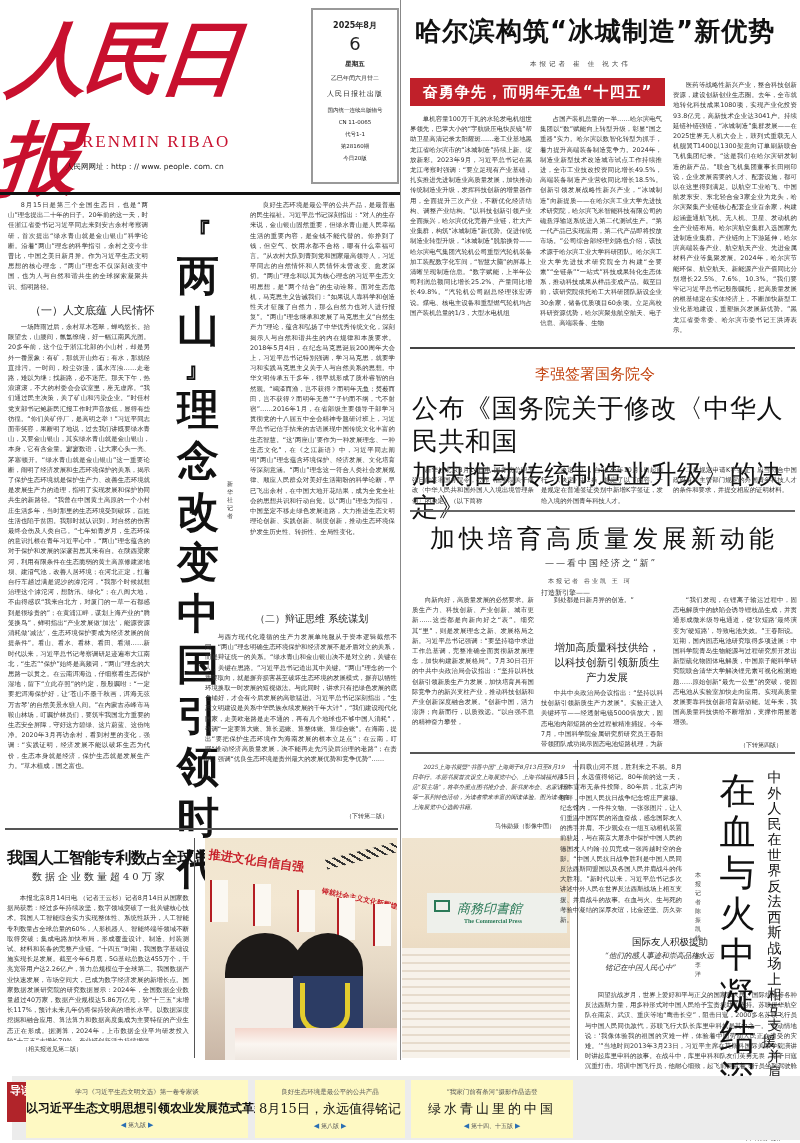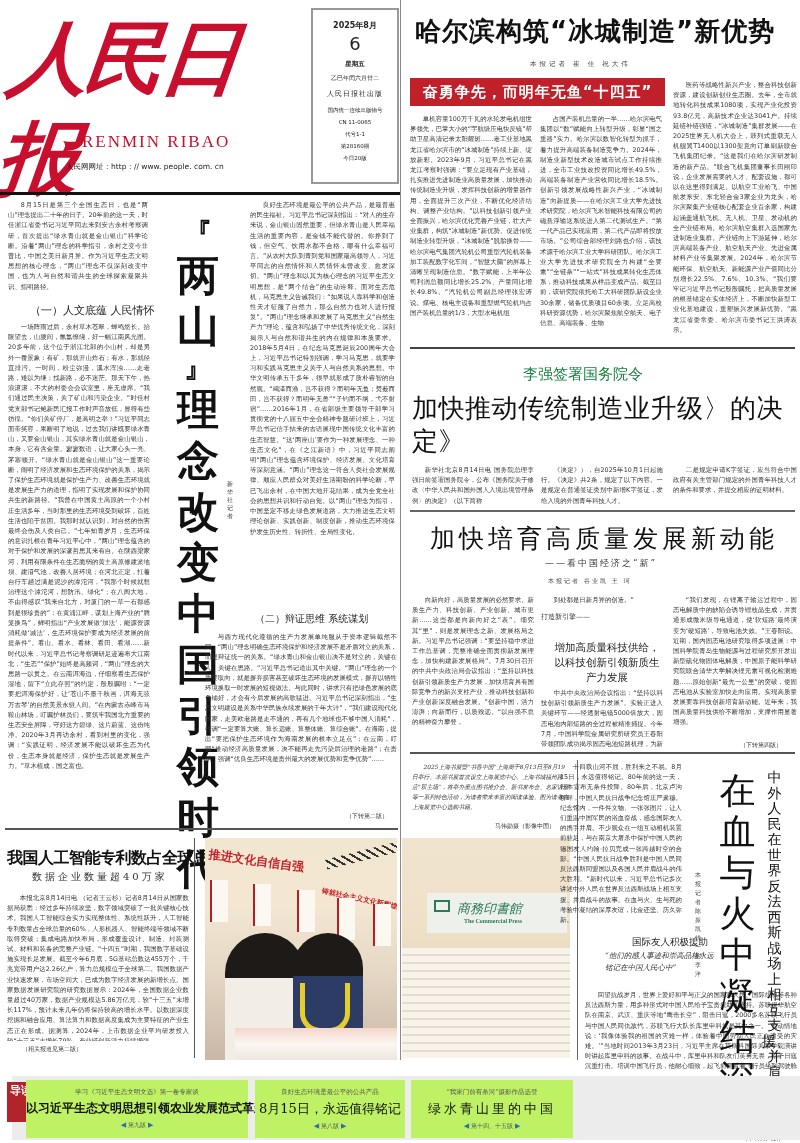--- a/index.html
+++ b/index.html
@@ -20,21 +20,21 @@
 #datebox .pub{font-size:7px;margin-top:6px;letter-spacing:1px;}
 #datebox .s{font-size:5.5px;margin-top:5px;line-height:12px;}
 #topline{left:0;top:192px;width:400px;height:3px;background:#111;}
 #vsep1{left:400px;top:0;width:1px;height:1060px;background:#888;}
 
 #h-harbin{left:415px;top:14px;width:380px;font-family:"DejaVu Sans",sans-serif;font-weight:bold;font-size:26px;color:#111;letter-spacing:1px;white-space:nowrap;}
 #h-harbin-by{left:530px;top:60px;font-size:6.5px;color:#444;letter-spacing:3px;}
 #redbanner{left:410px;top:78px;width:255px;height:28px;background:#c0202a;color:#fff;font-family:"DejaVu Sans",sans-serif;font-weight:bold;font-size:15px;text-align:center;line-height:28px;letter-spacing:1px;}
 #sep-harbin{left:410px;top:347px;width:385px;height:2px;background:#444;}
 
-#h-liqiang-kicker{left:523px;top:365px;font-family:"DejaVu Sans",sans-serif;font-size:15px;color:#15803d;}
+#h-liqiang-kicker{left:535px;top:365px;font-family:"DejaVu Sans",sans-serif;font-size:15px;color:#c2410c;}
 #h-liqiang{left:412px;top:392px;width:385px;font-family:"DejaVu Serif",serif;font-size:26px;line-height:33px;color:#111;letter-spacing:0.5px;}
 #sep-liqiang{left:410px;top:510px;width:385px;height:2px;background:#666;}
 #h-newdrive{left:430px;top:522px;font-family:"DejaVu Sans",sans-serif;font-size:25px;color:#111;letter-spacing:4px;}
 #h-newdrive-sub{left:545px;top:557px;font-size:9px;color:#333;letter-spacing:2px;}
 #h-newdrive-by{left:548px;top:577px;font-size:6px;color:#444;letter-spacing:2px;}
 #h-subhead-tech{left:552px;top:640px;width:110px;font-family:"DejaVu Sans",sans-serif;font-size:10.5px;line-height:15px;color:#222;text-align:center;}
 #dengyin{left:541px;top:620px;font-size:7px;color:#333;}
 #sep-newdrive{left:410px;top:752px;width:385px;height:1.5px;background:#555;}
 
 #lianshan-title{left:163px;top:218px;width:70px;}
@@ -67,21 +67,21 @@
 #vsep-mid{left:577px;top:760px;width:1px;height:300px;background:#666;}
 
 #h-friendship-big{left:715px;top:770px;width:45px;font-family:"DejaVu Serif",serif;font-size:36px;line-height:41px;color:#111;text-align:center;}
 #h-friendship-small{left:762px;top:770px;width:25px;font-family:"DejaVu Sans",sans-serif;font-size:14px;line-height:15.5px;color:#111;text-align:center;}
 #friend-byline{left:695px;top:870px;width:10px;font-size:6px;line-height:9px;color:#444;}
 #friend-sub{left:632px;top:936px;font-family:"DejaVu Sans",sans-serif;font-size:9.5px;color:#222;}
 #friend-sub2{left:605px;top:950px;width:110px;font-size:7.5px;line-height:12px;color:#333;font-style:italic;}
 
 #guidebar{left:12px;top:1076px;width:788px;height:64px;background:#ececec;}
 #guide-tag{left:7px;top:1082px;width:28px;height:40px;background:#b1242a;color:#fff;font-family:"DejaVu Sans",sans-serif;font-size:11px;font-weight:bold;line-height:13px;text-align:center;padding-top:2px;}
-.gcard{top:1080px;height:58px;background:#bef264;text-align:center;font-family:"DejaVu Sans",sans-serif;}
+.gcard{top:1080px;height:58px;background:#fef9c3;text-align:center;font-family:"DejaVu Sans",sans-serif;}
 .gcard .k{font-size:6.5px;color:#555;margin-top:8px;font-family:"DejaVu Serif",serif;}
 .gcard .t{font-size:13px;font-weight:bold;color:#111;margin-top:3px;white-space:nowrap;}
 .gcard .p{font-size:6px;color:#555;margin-top:4px;}
 .gcard .p .ar{color:#2b6fb3;font-size:7px;}
 </style>
 </head>
 <body>
 
 <div id="logo" class="abs">
   <div class="cn">人民日报</div>
@@ -109,33 +109,34 @@
 <div id="h-harbin" class="abs">哈尔滨构筑“冰城制造”新优势</div>
 <div id="h-harbin-by" class="abs">本报记者  崔  佳  祝大伟</div>
 <div id="redbanner" class="abs">奋勇争先，而明年无鱼“十四五”</div>
 <div class="abs txt" style="left:410px;top:114px;width:122px;height:232px;">单机容量100万千瓦的水轮发电机组世界领先，巴掌大小的“宇航级压电快反镜”帮助卫星高清记录太阳耀斑……老工业基地黑龙江省哈尔滨市的“冰城制造”持续上新、绽放新彩。2023年9月，习近平总书记在黑龙江考察时强调：“要立足现有产业基础，扎实推进先进制造业高质量发展，加快推动传统制造业升级，发挥科技创新的增量器作用，全面提升三次产业，不断优化经济结构、调整产业结构。”以科技创新引领产业全面振兴，哈尔滨优化完善产业链，壮大产业集群，构筑“冰城制造”新优势。促进传统制造业转型升级，“冰城制造”脱胎换骨——哈尔滨电气集团汽轮机公司重型汽轮机装备加工装配数字化车间，“智慧大脑”的屏幕上清晰呈现制造信息。“数字赋能，上半年公司利润总额同比增长25.2%、产量同比增长49.8%。”汽轮机公司副总经理张宏涛说。煤电、核电主设备和重型燃气轮机均占国产装机总量的1/3，大型水电机组</div>
 <div class="abs txt" style="left:540px;top:114px;width:122px;height:232px;">占国产装机总量的一半……哈尔滨电气集团以“数”赋能向上转型升级，彰显“国之重器”实力。哈尔滨以数智化转型为抓手，着力提升高端装备制造竞争力。2024年，制造业新型技术改造城市试点工作持续推进，全市工业技改投资同比增长49.5%，高端装备制造产业营收同比增长18.5%。创新引领发展战略性新兴产业，“冰城制造”向新提质——在哈尔滨工业大学先进技术研究院，哈尔滨飞米智能科技有限公司的磁悬浮输送系统进入第二代测试生产。“第一代产品已实现应用，第二代产品即将投放市场。”公司综合部经理刘路也介绍，该技术源于哈尔滨工业大学科研团队。哈尔滨工业大学先进技术研究院全力构建“全要素”“全链条”“一站式”科技成果转化生态体系，推动科技成果从样品变成产品。截至目前，该研究院依托哈工大科研团队新设企业30余家，储备优质项目60余项。立足高校科研资源优势，哈尔滨聚焦航空航天、电子信息、高端装备、生物</div>
 <div class="abs txt" style="left:673px;top:80px;width:124px;height:266px;">医药等战略性新兴产业，整合科技创新资源，建设创新创业生态圈。去年，全市就地转化科技成果1080项，实现产业化投资93.8亿元，高新技术企业达3041户。持续延链补链强链，“冰城制造”集群发展——在2025世界无人机大会上，鼓列式重载无人机舰翼T1400以1300架意向订单刷新联合飞机集团纪录。“这是我们在哈尔滨研发制造的新产品。”联合飞机集团董事长田刚印说，企业发展需要的人才、配套设施，都可以在这里得到满足。以航空工业哈飞、中国航发东安、东北轻合金3家企业为龙头，哈尔滨聚集产业链核心配套企业百余家，构建起涵盖通航飞机、无人机、卫星、发动机的全产业链布局。哈尔滨航空集群入选国家先进制造业集群。产业链向上下游延伸，哈尔滨高端装备产业、航空航天产业、先进金属材料产业等集聚发展。2024年，哈尔滨节能环保、航空航天、新能源产业产值同比分别增长22.5%、7.6%、10.3%。“我们要牢记习近平总书记殷殷嘱托，把高质量发展的根基锚定在实体经济上，不断加快新型工业化基地建设，重塑振兴发展新优势。”黑龙江省委常委、哈尔滨市委书记王洪涛表示。</div>
 <div id="sep-harbin" class="abs"></div>
 
 <div id="h-liqiang-kicker" class="abs">李强签署国务院令</div>
 <div id="h-liqiang" class="abs">
+  <div>公布《国务院关于修改〈中华人民共和国</div>
   <div>加快推动传统制造业升级〉的决定》</div>
 </div>
 <div class="abs txt" style="left:412px;top:465px;width:122px;height:42px;">新华社北京8月14日电  国务院总理李强日前签署国务院令，公布《国务院关于修改〈中华人民共和国外国人入境出境管理条例〉的决定》（以下简称</div>
 <div class="abs txt" style="left:541px;top:465px;width:122px;height:42px;">《决定》），自2025年10月1日起施行。《决定》共2条，规定了以下内容。一是规定在普通签证类别中新增K字签证，发给入境的外国青年科技人才。</div>
 <div class="abs txt" style="left:673px;top:465px;width:124px;height:42px;">二是规定申请K字签证，应当符合中国政府有关主管部门规定的外国青年科技人才的条件和要求，并提交相应的证明材料。</div>
 <div id="sep-liqiang" class="abs"></div>
 
 <div id="h-newdrive" class="abs">加快培育高质量发展新动能</div>
 <div id="h-newdrive-sub" class="abs">——看中国经济之“新”</div>
 <div id="h-newdrive-by" class="abs">本报记者  谷业凯  王  珂</div>
 <div class="abs txt" style="left:412px;top:595px;width:122px;height:155px;">向新向好，高质量发展的必然要求。新质生产力、科技创新、产业创新、城市更新……这些都是向新向好之“表”。细究其“里”，则是发展理念之新、发展格局之新。习近平总书记强调：“要坚持稳中求进工作总基调，完整准确全面贯彻新发展理念，加快构建新发展格局”。7月30日召开的中共中央政治局会议指出：“坚持以科技创新引领新质生产力发展，加快培育具有国际竞争力的新兴支柱产业，推动科技创新和产业创新深度融合发展。”创新中国，活力澎湃；向新而行，以质致远。“以自强不息的精神奋力攀登，</div>
 <div class="abs txt" style="left:541px;top:595px;width:122px;height:12px;">到处都是日新月异的创造。”</div>
-<div id="dengyin" class="abs" style="top:612px;">打造新引擎——</div>
+<div id="dengyin" class="abs" style="top:588px;">打造新引擎——</div>
 <div id="h-subhead-tech" class="abs">增加高质量科技供给，以科技创新引领新质生产力发展</div>
 <div class="abs txt" style="left:541px;top:688px;width:122px;height:62px;">中共中央政治局会议指出：“坚持以科技创新引领新质生产力发展”。实验正进入关键环节——经透射电镜5000倍放大，固态电池内部短路的全过程被精准捕捉。今年7月，中国科学院金属研究所研究员王春阳带领团队成功揭示固态电池短路机理，为新型固态电池的开发提供了理论依据。</div>
 <div class="abs txt" style="left:673px;top:595px;width:124px;height:145px;">“我们发现，在锂离子输运过程中，固态电解质中的缺陷会诱导锂枝晶生成，并贯通形成微米级导电通道，使‘软短路’最终演变为‘硬短路’，导致电池失效。”王春阳说。近期，国内固态电池研究取得多项进展：中国科学院青岛生物能源与过程研究所开发出新型硫化物固体电解质，中国原子能科学研究院联合清华大学解决锂元素可视化检测难题……原始创新“最先一公里”的突破，使固态电池从实验室加快走向应用。实现高质量发展要靠科技创新培育新动能。近年来，我国高质量科技供给不断增加，支撑作用显著增强。</div>
 <div class="abs" style="left:740px;top:741px;font-size:6px;color:#333;">（下转第四版）</div>
 <div id="sep-newdrive" class="abs"></div>
 
 <div class="abs txt" style="left:8px;top:200px;width:140px;height:92px;">8月15日是第三个全国生态日，也是“两山”理念提出二十年的日子。20年前的这一天，时任浙江省委书记习近平同志来到安吉余村考察调研，首次提出“绿水青山就是金山银山”科学论断。沿着“两山”理念的科学指引，余村之变今非昔比，中国之美日新月异。作为习近平生态文明思想的核心理念，“两山”理念不仅深刻改变中国，也为人与自然和谐共生的全球探索凝聚共识、指明路径。</div>
 <div id="sub1" class="abs">（一）人文底蕴  人民情怀</div>
 <div class="abs txt" style="left:8px;top:322px;width:142px;height:500px;">一场阵雨过后，余村草木苍翠，蝉鸣悠长。抬眼望去，山腰间，氤氲缭绕，好一幅江南风光图。20多年前，这个位于浙江北部的小山村，却是另外一番景象：有矿，那就开山炸石；有水，那就径直排污。一时间，粉尘弥漫，溪水浑浊……走老路，难以为继；找新路，必不迷茫。那天下午，热浪滚滚，不大的村委会会议室里，座无虚席。“我们通过民主决策，关了矿山和污染企业。”时任村党支部书记鲍新民汇报工作时声音放低，显得有些彷徨。“你们关矿停厂，是高明之举！”习近平同志面带笑容，果断明了地说，过去我们讲既要绿水青山，又要金山银山，其实绿水青山就是金山银山，本身，它有含金量。寥寥数语，让大家心头一亮、茅塞顿开。“绿水青山就是金山银山”这一重要论断，阐明了经济发展和生态环境保护的关系，揭示了保护生态环境就是保护生产力、改善生态环境就是发展生产力的道理，指明了实现发展和保护协同共生的新路径。“我曾在中国黄土高原的一个小村庄生活多年，当时那里的生态环境受到破坏，百姓生活也陷于贫困。我那时就认识到，对自然的伤害最终会伤及人类自己。”七年知青岁月，生态环保的意识扎根在青年习近平心中，“两山”理念蕴含的对于保护和发展的深邃哲思其来有自。在陕西梁家河，利用有限条件在生态脆弱的黄土高原修建淤地坝、建沼气池，改善人居环境；在河北正定，扛着自行车趟过满是泥沙的滹沱河，“我那个时候就想治理这个滹沱河，想防汛、绿化”；在八闽大地，不由得感叹“我来自北方，对厦门的一草一石都感到是很珍贵的”；在黄浦江畔，谋划上海产业的“腾笼换鸟”，鲜明指出“产业发展做‘加法’，能源资源消耗做‘减法’，生态环境保护要成为经济发展的前提条件”。看山、看水、看林、看田、看湖……新时代以来，习近平总书记考察调研足迹遍布大江南北，“生态”“保护”始终是高频词，“两山”理念的大思路一以贯之。在云南洱海边，仔细察看生态保护湿地，留下“立此存照”的约定，殷殷嘱咐：“一定要把洱海保护好，让‘苍山不墨千秋画，洱海无弦万古琴’的自然美景永驻人间。”在内蒙古赤峰市马鞍山林场，叮嘱护林员们，要筑牢我国北方重要的生态安全屏障，守好这方碧绿、这片蔚蓝、这份纯净。2020年3月再访余村，看到村里的变化，强调：“实践证明，经济发展不能以破坏生态为代价，生态本身就是经济，保护生态就是发展生产力。”草木植成，国之富也。</div>
 

